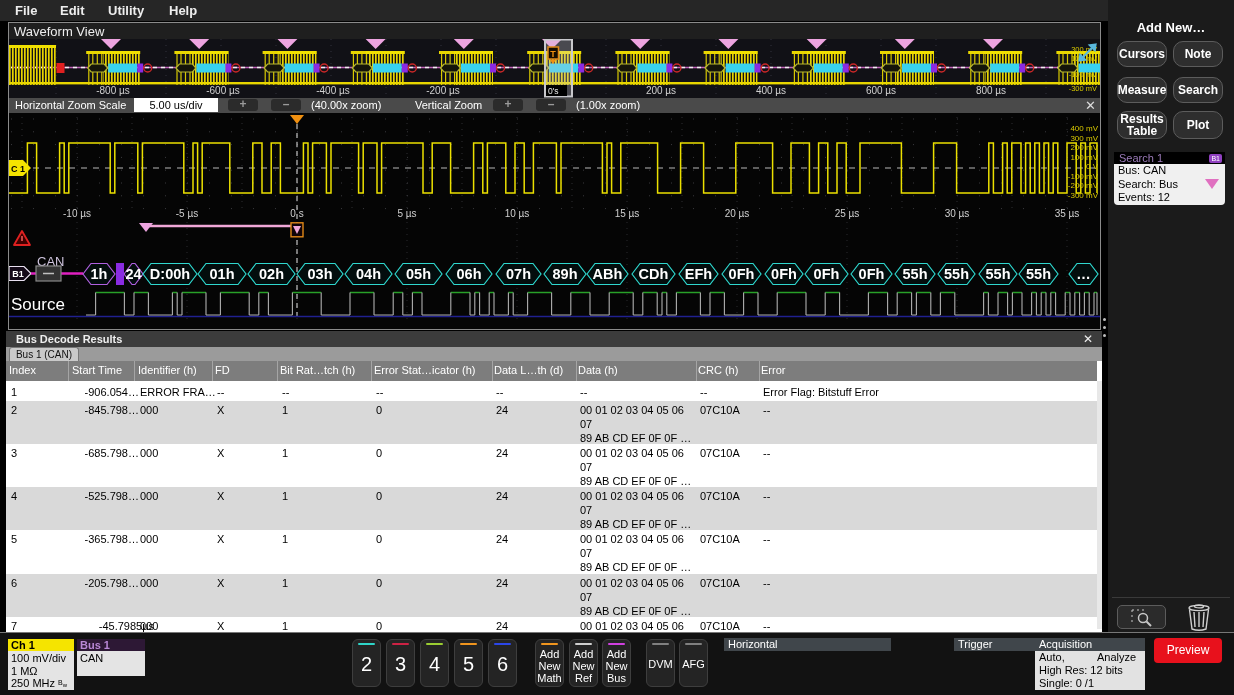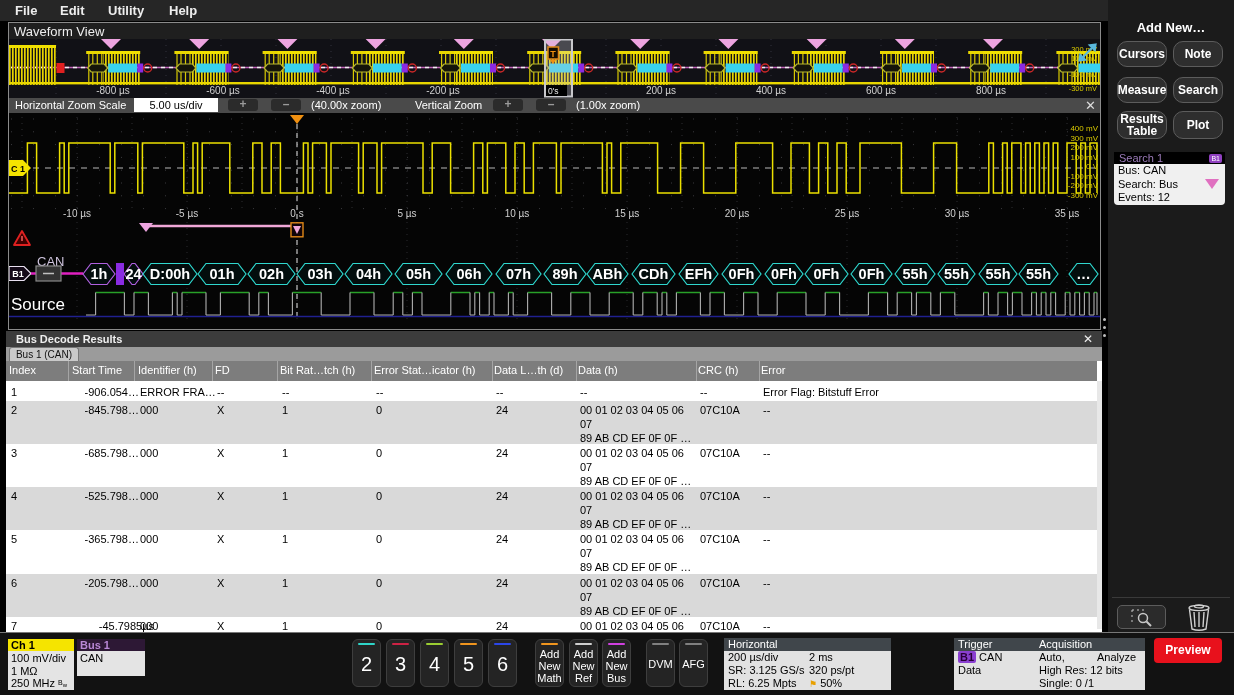--- a/index.html
+++ b/index.html
@@ -48,21 +48,21 @@
 .badge .bd{background:#e4e4e4;color:#000;padding:1px 3px 0 3px;line-height:12.6px;}
 .chbtn{position:absolute;top:7px;width:29px;height:48px;background:#242424;border:1px solid #3e3e3e;border-radius:6px;box-sizing:border-box;color:#fff;text-align:center;}
 .chbtn .cl{position:absolute;left:5px;right:5px;top:3px;height:2px;border-radius:1px;}
 .chbtn .n{position:absolute;left:0;right:0;top:13px;font-size:20px;}
 .chbtn .t3{position:absolute;left:0;right:0;top:8px;font-size:11px;line-height:12px;}
 .chbtn .t1{position:absolute;left:0;right:0;top:18px;font-size:11px;}
 .ipanel{position:absolute;font-size:11px;}
 .ipanel .hd{background:#40464b;color:#fff;height:13px;line-height:13px;padding-left:4px;}
 .ipanel .bd{background:#e2e2e2;color:#000;position:relative;}
 .ipanel .bd div{line-height:13px;padding-left:4px;}
-#preview{left:1154px;top:638px;width:68px;height:25px;background:#e8111c;border-radius:4px;color:#fff;font-weight:bold;font-size:12px;text-align:center;line-height:25px;}
+#preview{left:1154px;top:638px;width:68px;height:25px;background:#e8111c;border-radius:4px;color:#fff;font-weight:normal;font-size:12px;text-align:center;line-height:25px;}
 </style>
 </head>
 <body>
 <div id="menubar" class="abs">
   <span style="left:15px">File</span>
     <span style="left:60px">Edit</span>
     <span style="left:108px">Utility</span>
     <span style="left:169px">Help</span>
 </div>
 <div id="wvpanel" class="abs"></div>
@@ -573,32 +573,23 @@
 <div class="chbtn" style="left:646px;top:639px">
     <div class="cl" style="background:#808080"></div>
     <div class="t1">DVM</div>
   </div>
 <div class="chbtn" style="left:679px;top:639px">
     <div class="cl" style="background:#808080"></div>
     <div class="t1">AFG</div>
   </div>
 <div class="ipanel abs" style="left:724px;top:638px;width:167px">
   <div class="hd">Horizontal</div>
-  <div class="bd" style="height:39px">
-    <div>200 µs/div<span style="position:absolute;left:85px">2 ms</span></div>
-    <div>SR: 3.125 GS/s<span style="position:absolute;left:85px">320 ps/pt</span></div>
-    <div>RL: 6.25 Mpts<span style="position:absolute;left:85px"><span style="color:#e8a000;font-size:9px">⚑</span> 50%</span></div>
-  </div>
 </div>
 <div class="ipanel abs" style="left:954px;top:638px;width:156px">
   <div class="hd">Trigger</div>
-  <div class="bd" style="height:39px">
-    <div><span style="background:#8a3fd0;color:#2a003a;font-weight:bold;border-radius:2px;padding:0 2px">B1</span> CAN</div>
-    <div>Data</div>
-  </div>
 </div>
 <div class="ipanel abs" style="left:1035px;top:638px;width:110px">
   <div class="hd">Acquisition</div>
   <div class="bd" style="height:39px">
     <div>Auto,<span style="position:absolute;left:62px">Analyze</span></div>
     <div>High Res: 12 bits</div>
     <div>Single: 0 /1</div>
   </div>
 </div>
 <div id="preview" class="abs">Preview</div>

